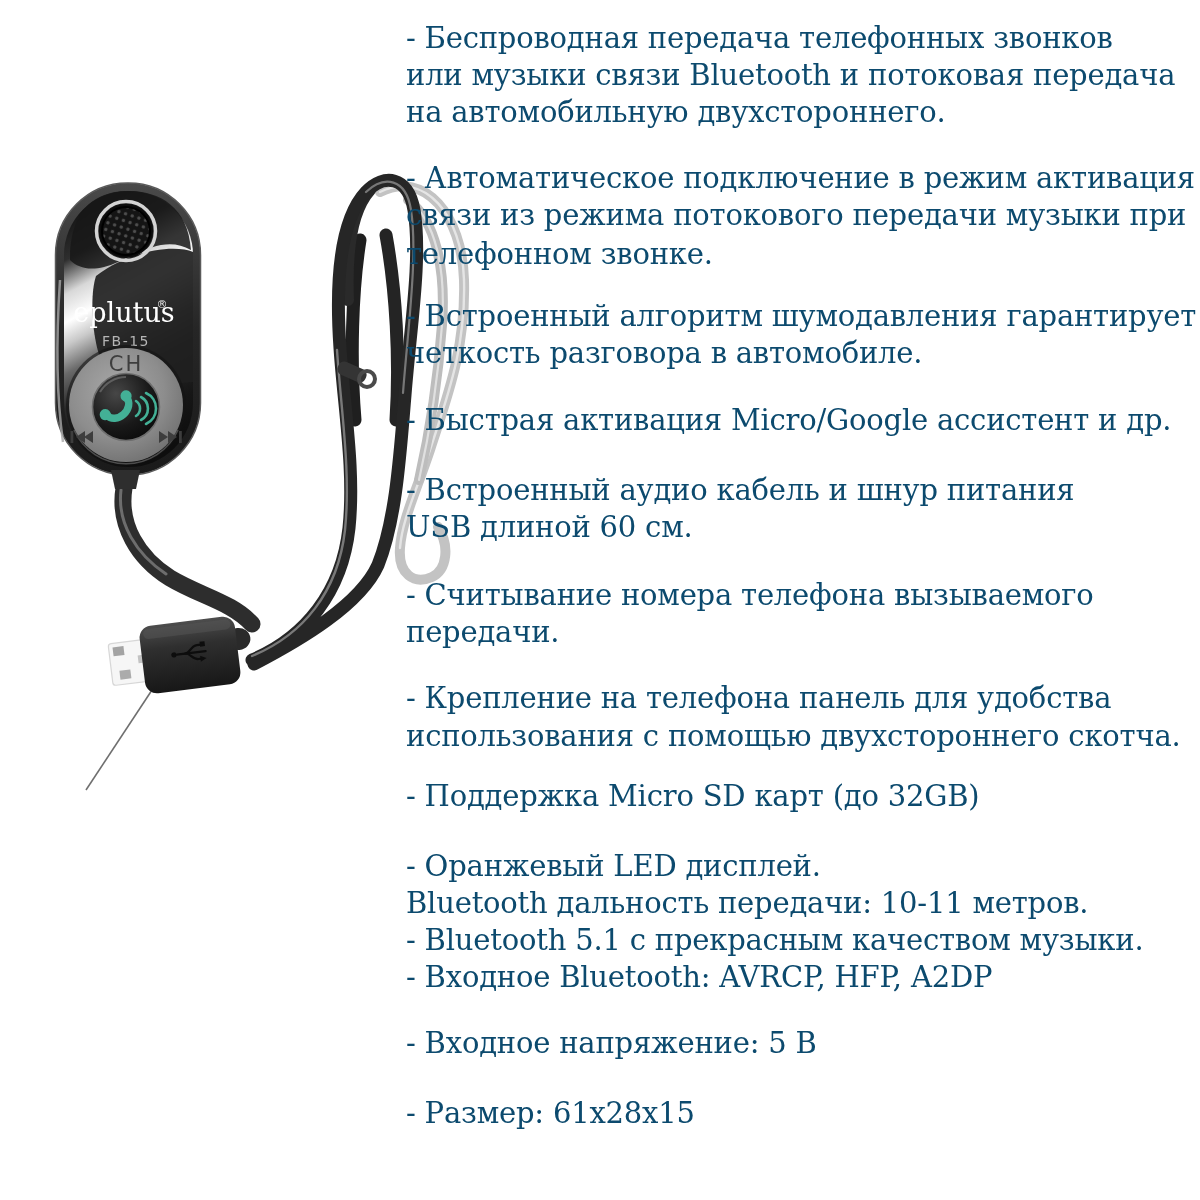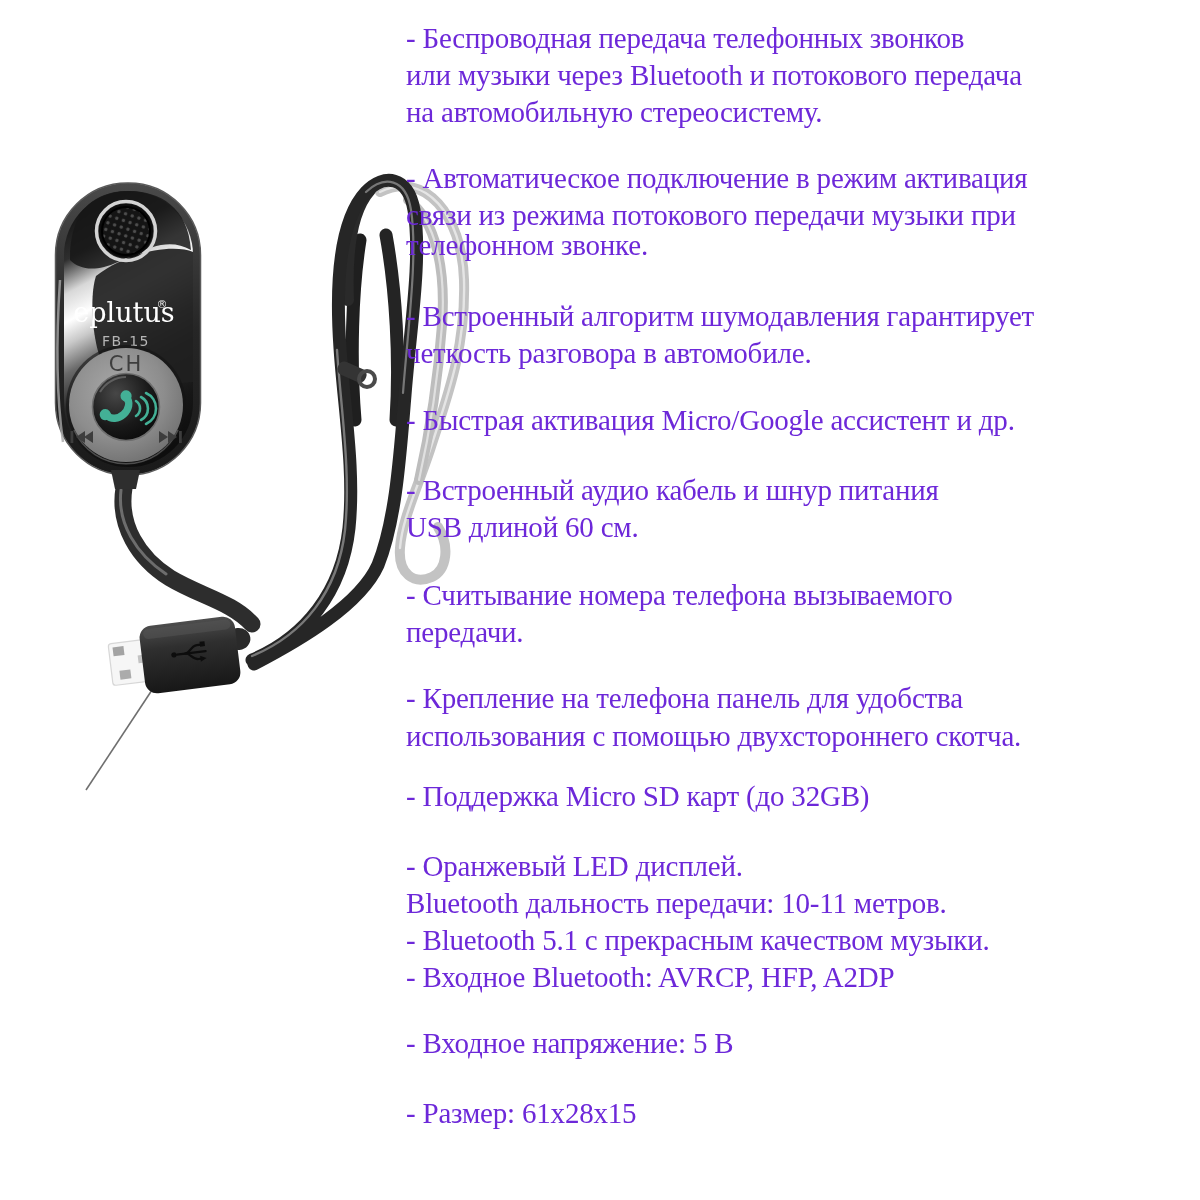--- a/index.html
+++ b/index.html
@@ -1,20 +1,20 @@
 <!DOCTYPE html>
 <html><head>
 <meta charset="utf-8">
 <style>
   html,body{margin:0;padding:0;background:#fff;}
   #canvas{position:relative;width:1200px;height:1200px;background:#fff;overflow:hidden;
           font-family:"DejaVu Serif",serif;}
   #photo-svg{position:absolute;left:0;top:0;z-index:1;}
   .desc-line{position:absolute;left:406px;z-index:2;height:37px;line-height:37px;
-             font-size:29px;color:#6d28d9;white-space:nowrap;letter-spacing:-0.2px;font-family:Liberation Serif, serif;}
+             font-size:29px;color:#0c4a6e;white-space:nowrap;letter-spacing:-0.2px;}
   svg text{user-select:none;}
 </style>
 </head>
 <body>
 
 <div id="canvas">
 
   <svg id="photo-svg" width="1200" height="1200" viewBox="0 0 1200 1200">
     <defs>
       <linearGradient id="chromeGrad" x1="0" y1="0" x2="0" y2="1" gradientTransform="rotate(-14 .5 .5)">
@@ -158,26 +158,26 @@
           <path d="M 146,393 A 17,17 0 0 1 146,424"></path>
         </g>
       </g>
 
       <path d="M 111,470 L 140,470 L 136,489 L 115,489 Z" fill="#2e2e2e"></path>
     </g>
   </svg>
 
   <div>
     <div class="desc-line" style="top:20px">- Беспроводная передача телефонных звонков</div>
-    <div class="desc-line" style="top:57px">или музыки через Bluetooth и потокового передача</div>
-    <div class="desc-line" style="top:94px">на автомобильную стереосистему.</div>
+    <div class="desc-line" style="top:57px">или музыки связи Bluetooth и потоковая передача</div>
+    <div class="desc-line" style="top:94px">на автомобильную двухстороннего.</div>
 
     <div class="desc-line" style="top:160px">- Автоматическое подключение в режим активация</div>
     <div class="desc-line" style="top:197px">связи из режима потокового передачи музыки при</div>
-    <div class="desc-line" style="top:227px">телефонном звонке.</div>
+    <div class="desc-line" style="top:236px">телефонном звонке.</div>
 
     <div class="desc-line" style="top:298px">- Встроенный алгоритм шумодавления гарантирует</div>
     <div class="desc-line" style="top:335px">четкость разговора в автомобиле.</div>
 
     <div class="desc-line" style="top:402px">- Быстрая активация Micro/Google ассистент и др.</div>
 
     <div class="desc-line" style="top:472px">- Встроенный аудио кабель и шнур питания</div>
     <div class="desc-line" style="top:509px">USB длиной 60 см.</div>
 
     <div class="desc-line" style="top:577px">- Считывание номера телефона вызываемого</div>

